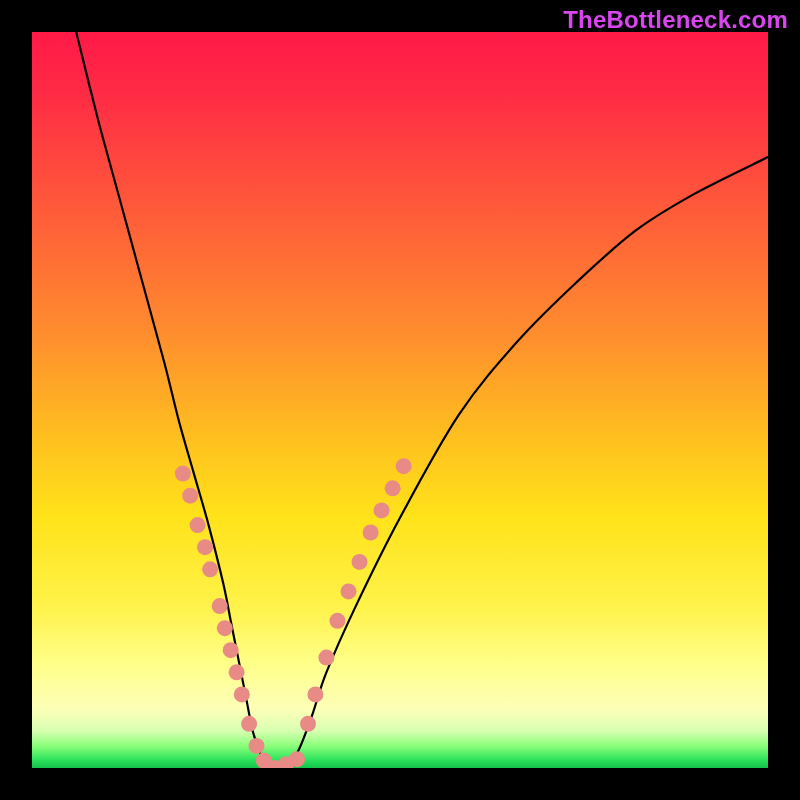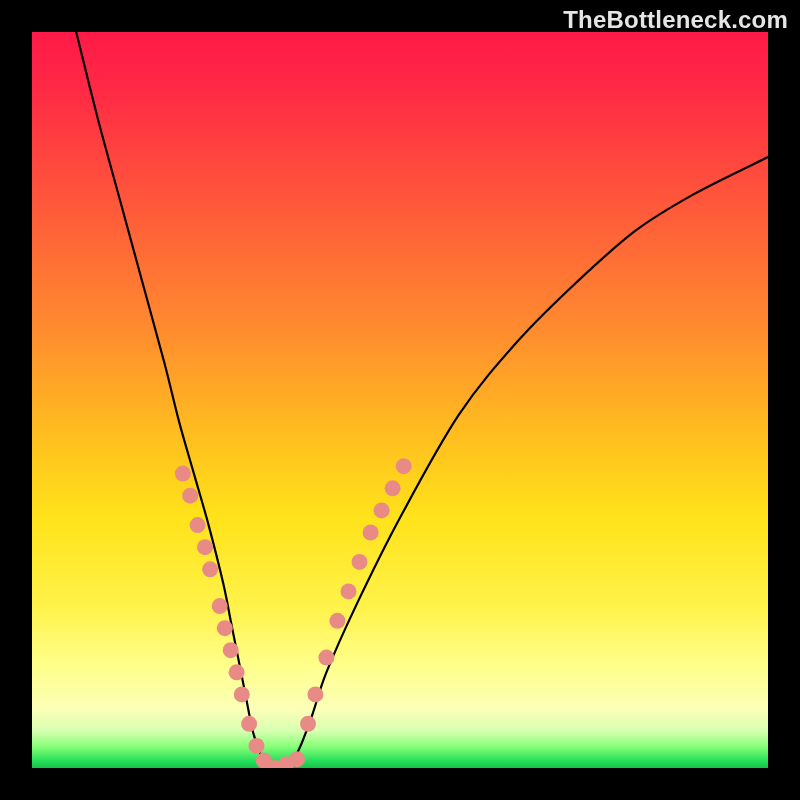--- a/index.html
+++ b/index.html
@@ -14,21 +14,21 @@
   .outer {
     position: relative;
     width: 800px;
     height: 800px;
     background: #000;
   }
   .watermark {
     position: absolute;
     top: 6px;
     right: 12px;
-    color: #e5e5e5;
+    color: #d946ef;
     font-size: 24px;
     font-weight: 600;
     letter-spacing: 0.2px;
     z-index: 50;
     user-select: none;
   }
   .plot-frame {
     position: absolute;
     left: 32px;
     top: 32px;

